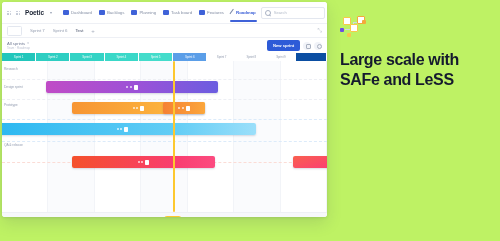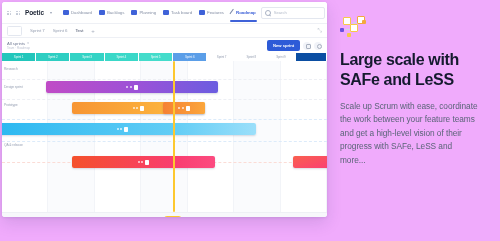--- a/index.html
+++ b/index.html
@@ -2,21 +2,21 @@
 <html><head>
 <meta charset="utf-8">
 <style>
   html,body{margin:0;padding:0;}
   body{
     width:500px;height:241px;overflow:hidden;
     background:#ffffff;
     font-family:"Liberation Sans","DejaVu Sans",sans-serif;
     -webkit-font-smoothing:antialiased;
   }
-  .page{position:relative;width:500px;height:241px;display:flex;background:#f0abfc;}
+  .page{position:relative;width:500px;height:241px;display:flex;background:#bef264;}
 
   
   .app-card{
     position:relative;width:325px;height:215px;margin:2px 0 0 2px;
     background:#fff;border-radius:3px;overflow:hidden;
     box-shadow:0 6px 16px rgba(30,40,90,.13),0 1px 3px rgba(30,40,90,.10);
   }
   
   .topnav{height:21px;background:#fff;border-bottom:1px solid #eef0f5;
           display:flex;align-items:center;padding:0 5px;gap:5px;position:relative;}
@@ -310,16 +310,15 @@
       <span class="nline" style="left:13px;top:6px;width:1.4px;height:8px;"></span>
       <span class="nline" style="left:13px;top:6px;width:7px;height:1.4px;"></span>
       <span class="nsq" style="left:3px;top:1px;"></span>
       <span class="nsq x" style="left:17px;top:0px;"></span>
       <span class="nsq" style="left:10px;top:8px;"></span>
       <span class="ndot" style="left:0px;top:12px;"></span>
       <span class="ndot" style="left:22px;top:4px;background:#f3a93c;"></span>
       <span class="ndot" style="left:7px;top:17px;background:#f7c948;"></span>
     </div>
     <h1>Large scale with SAFe and LeSS</h1>
-    <p>Scale up Scrum with ease, coordinate the work between your feature teams and get a high-level vision of their progress with SAFe, LeSS and more...</p>
   </div>
 
 </div>
 
 </body></html>

